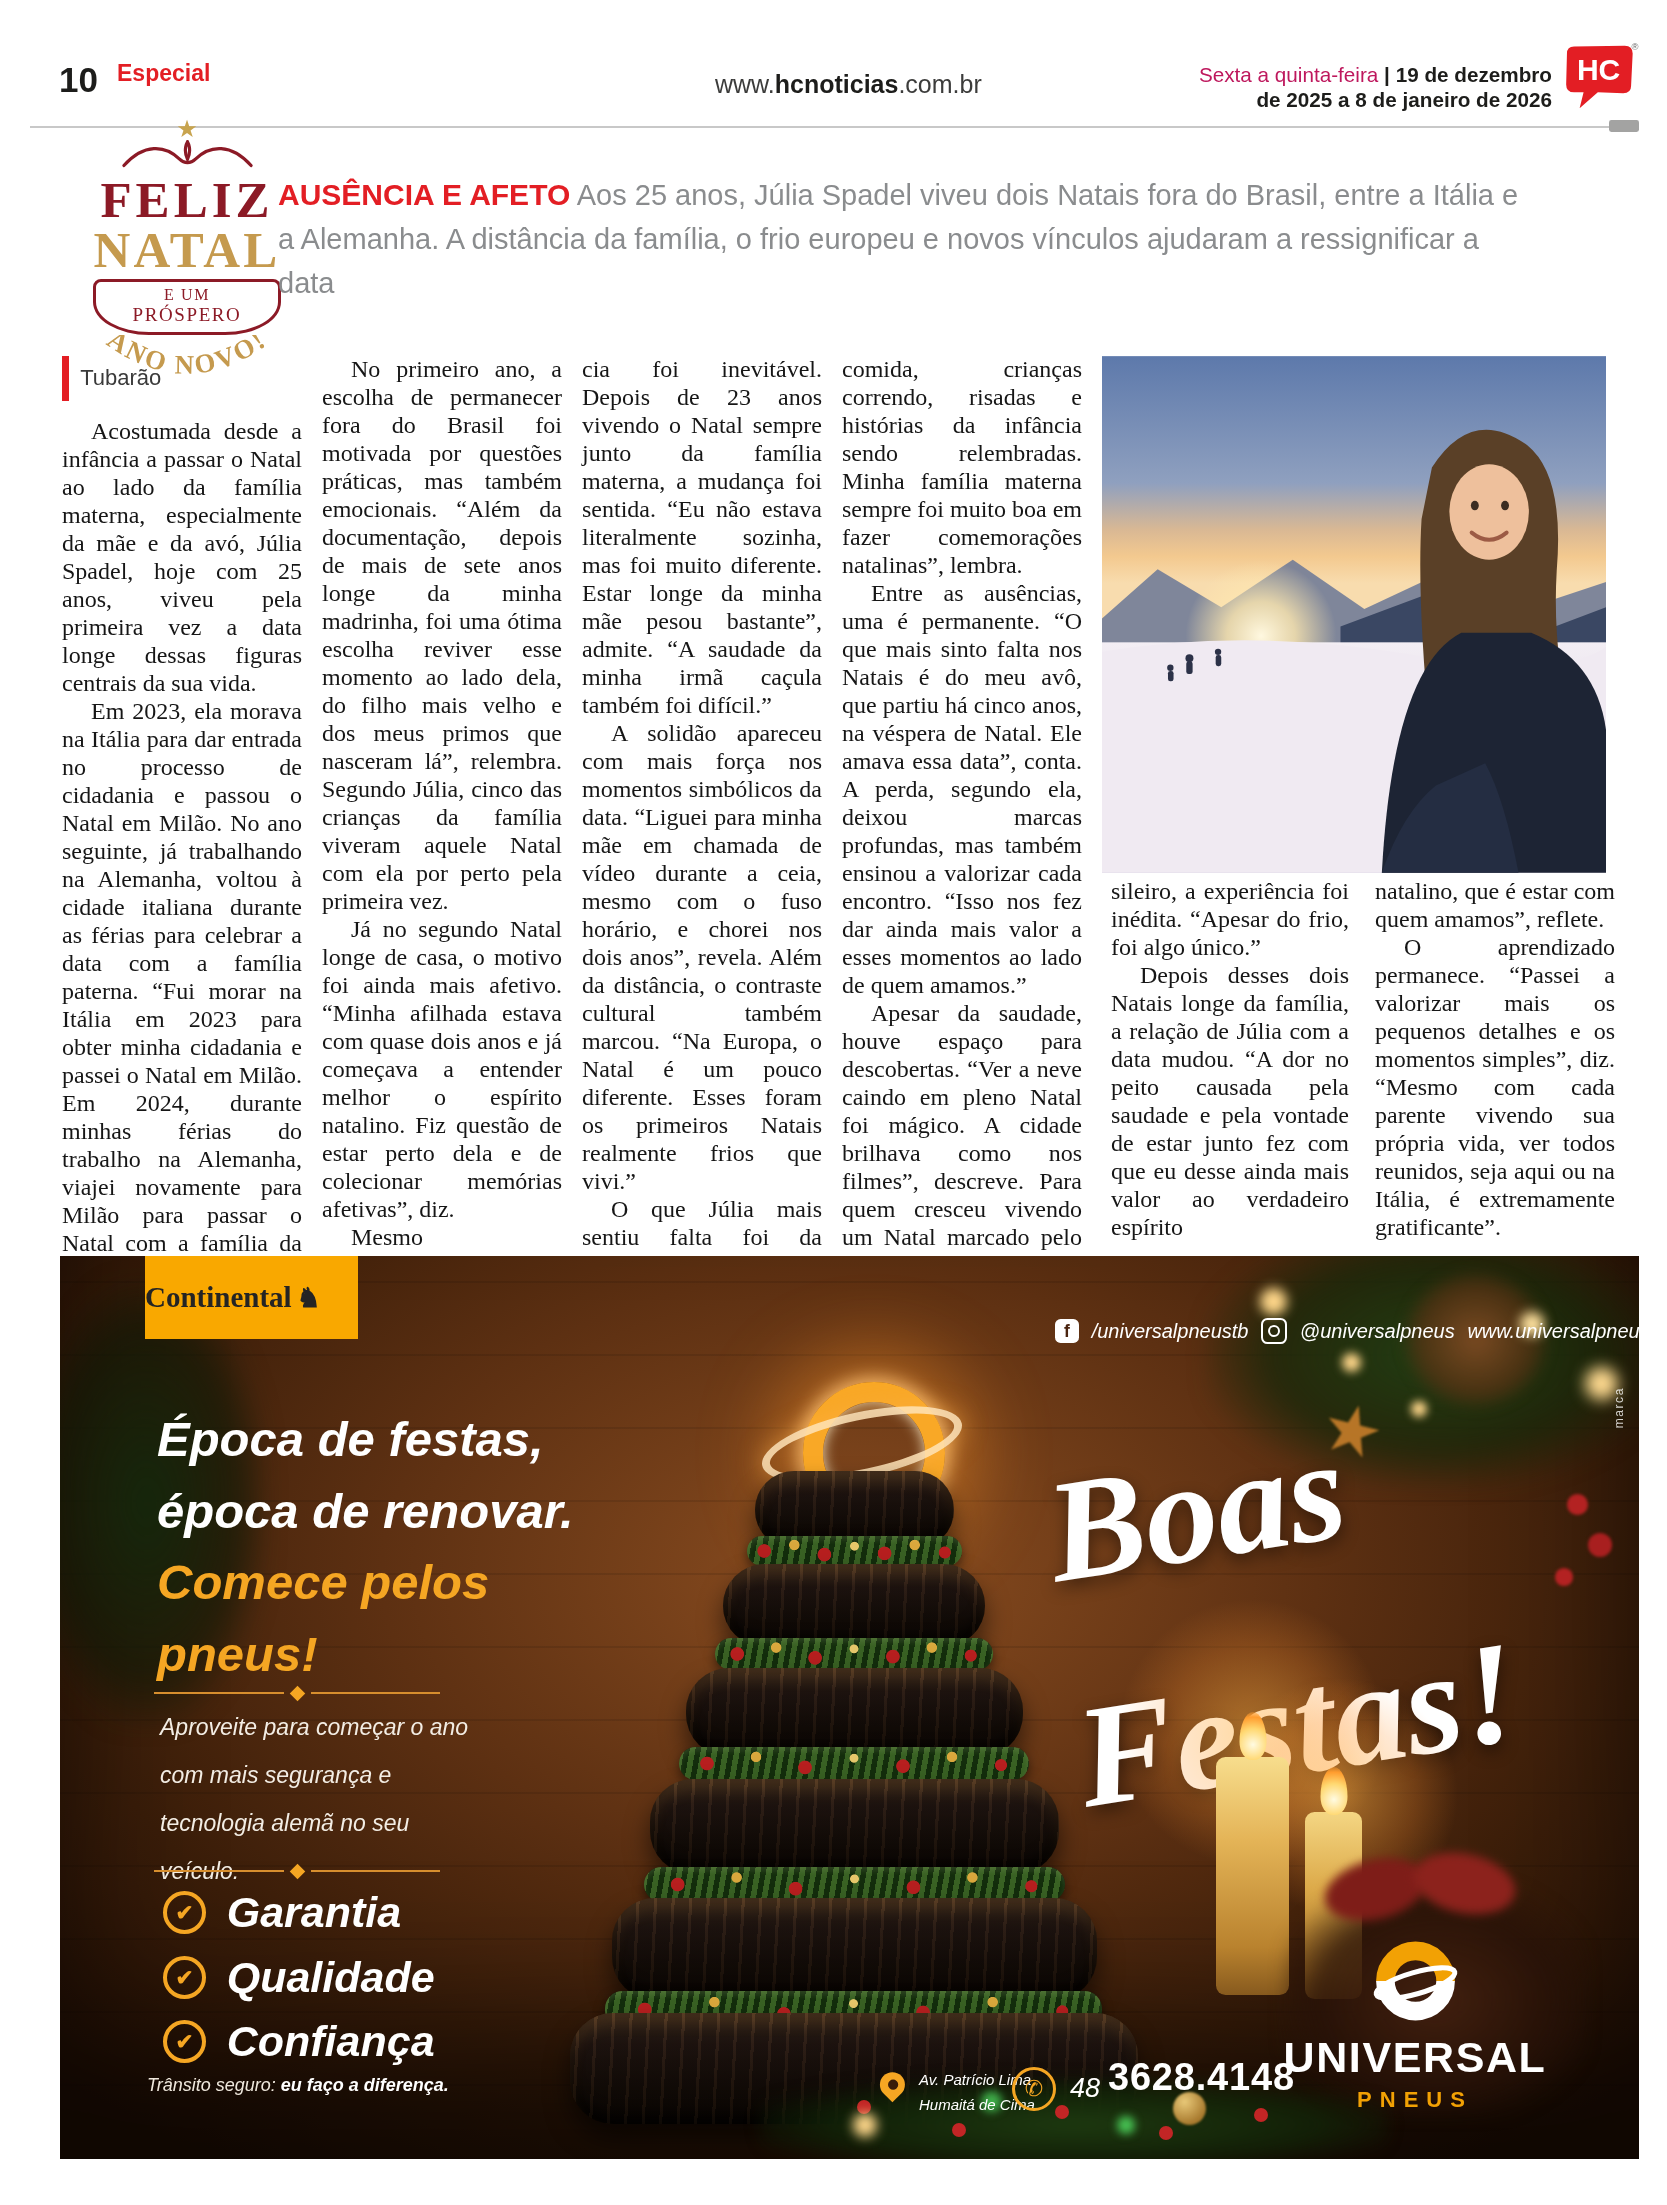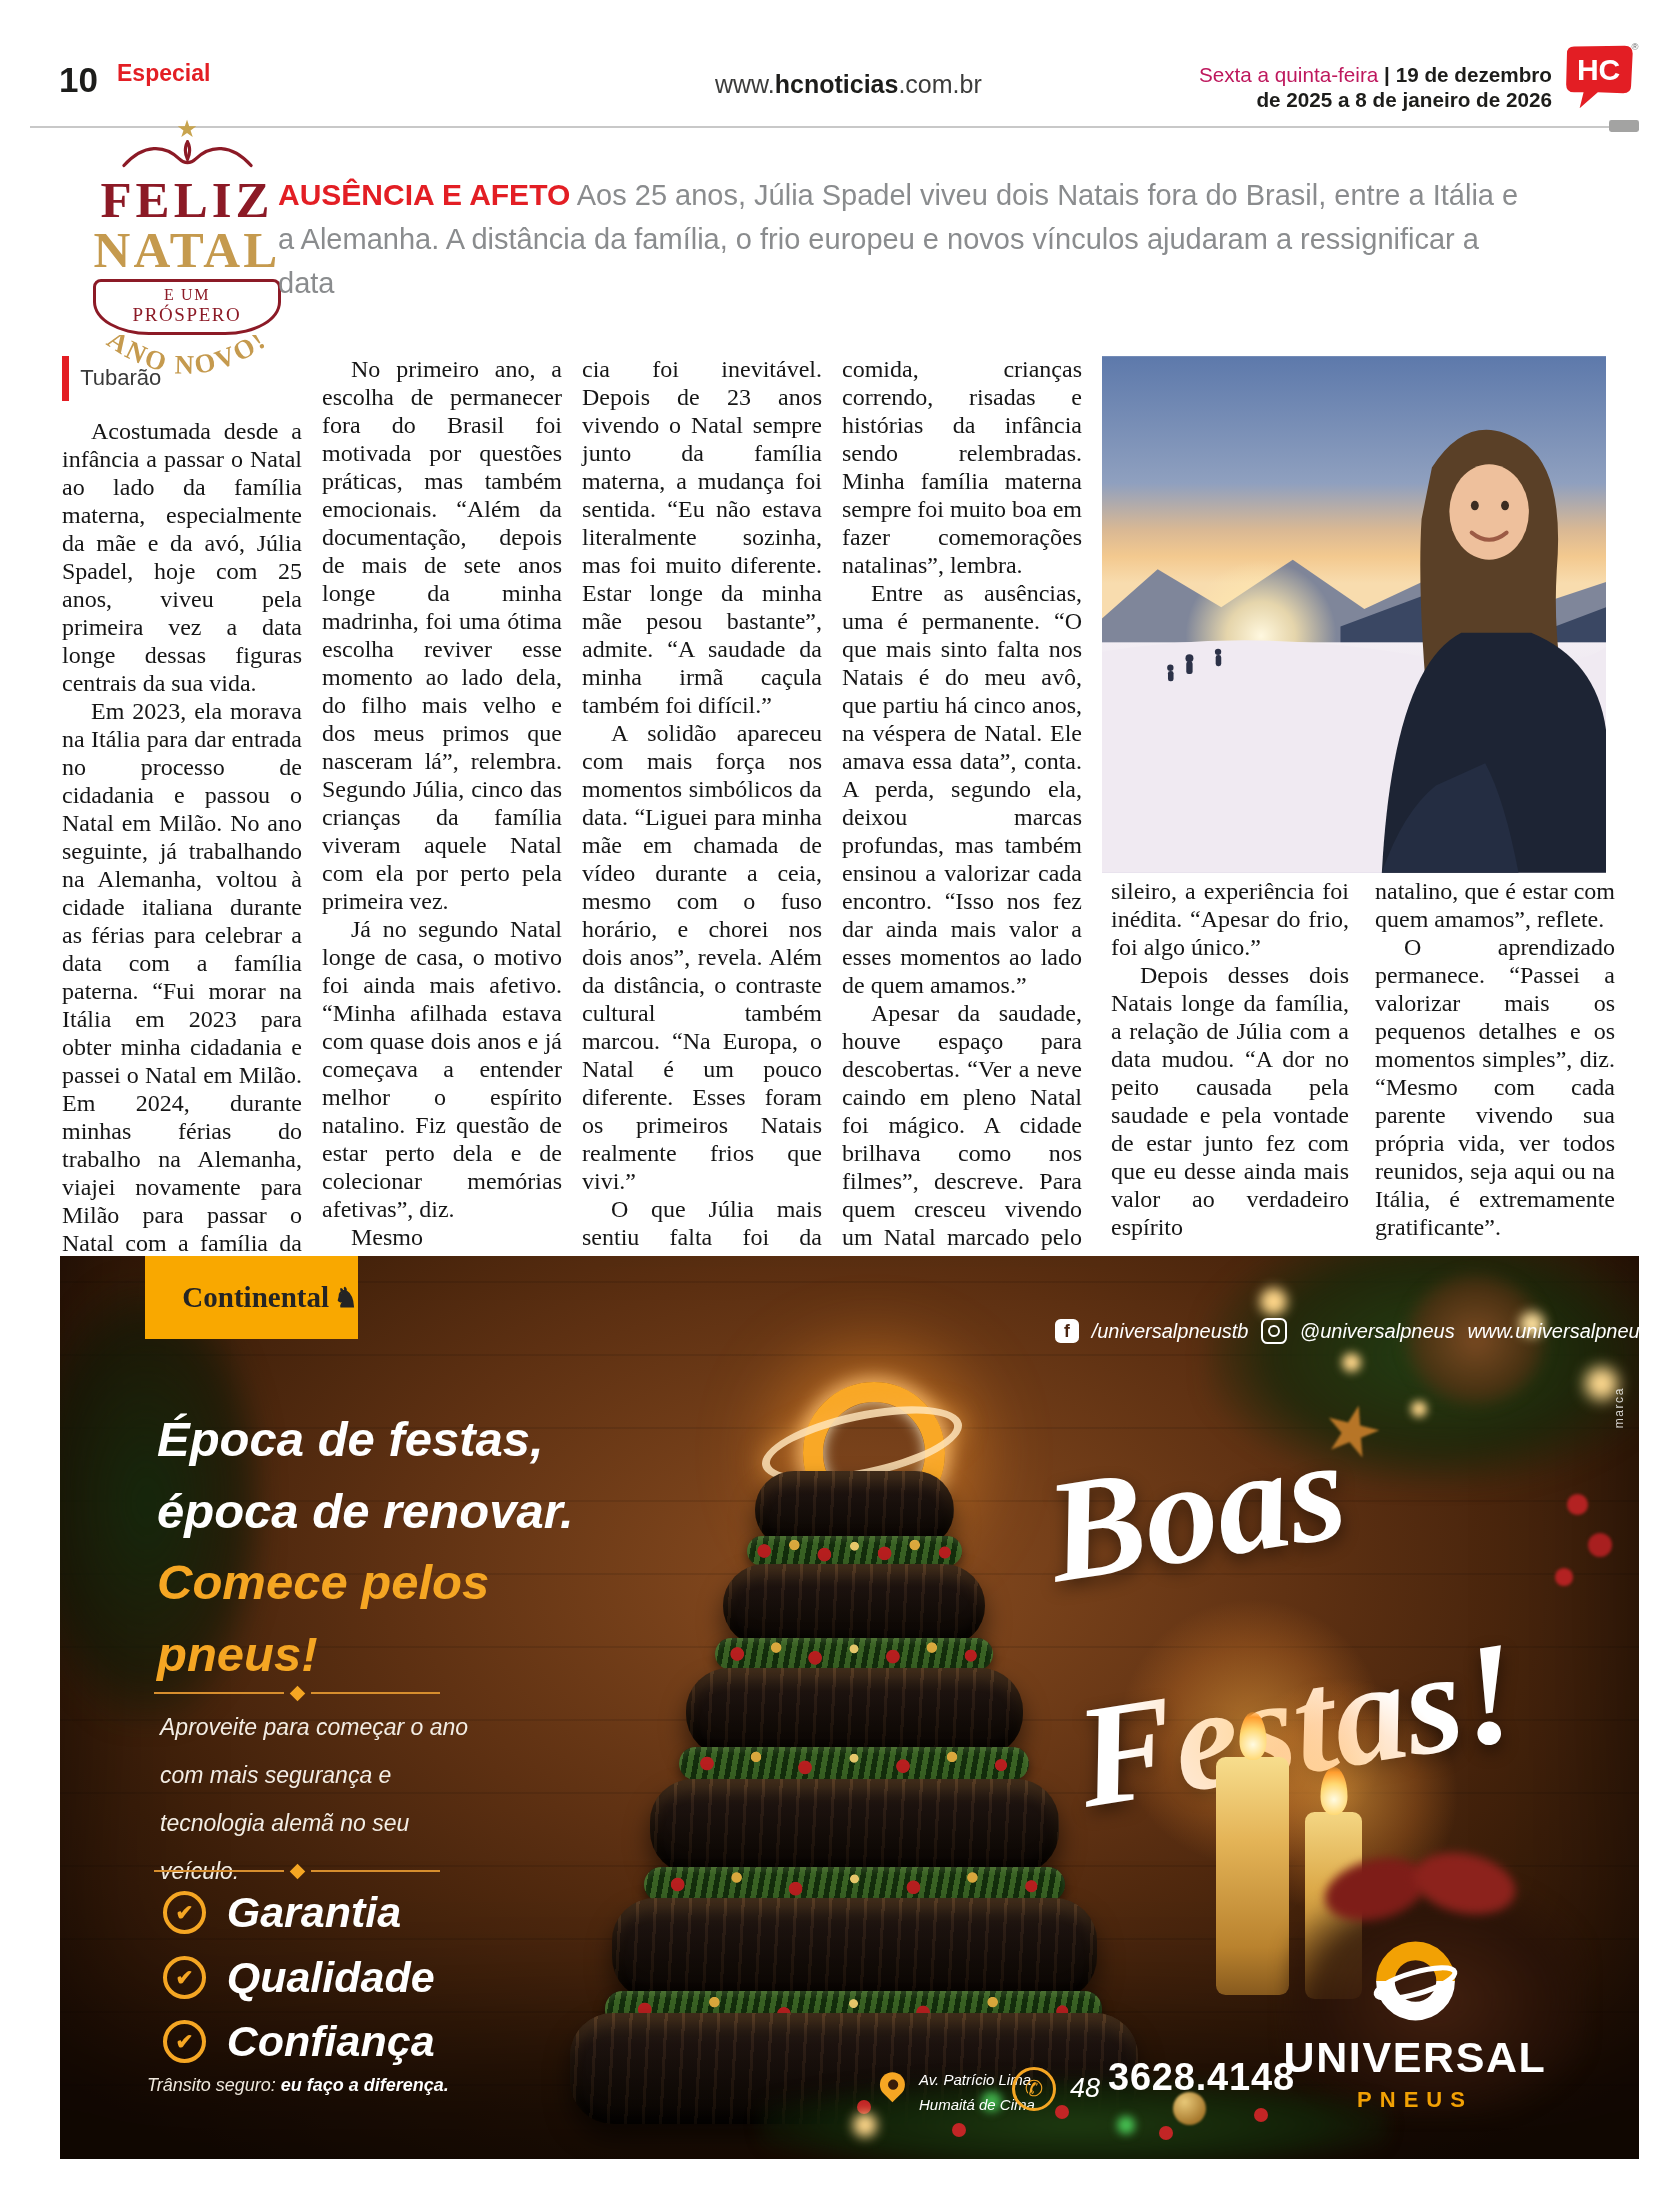--- a/index.html
+++ b/index.html
@@ -53,21 +53,21 @@
 
   
   #ad{left:60px;top:1256px;width:1579px;height:903px;overflow:hidden;
       background:
         repeating-linear-gradient(0deg, rgba(0,0,0,.10) 0 1.6px, rgba(0,0,0,0) 1.6px 73px),
         radial-gradient(ellipse 1113px 715px at 50% 35%, #8a4d20 0%, #5d3012 42%, #3a1d09 72%, #220f04 100%);
       box-shadow:inset 0 -127px 143px rgba(0,0,0,.55);}
   .d{position:absolute;}
 
   #continental{left:85px;top:0;width:213px;height:83px;background:#f9a800;
-      display:flex;align-items:center;justify-content:flex-end;gap:4.8px;
+      display:flex;align-items:center;justify-content:flex-start;gap:4.8px;
       font-family:"Liberation Serif",serif;font-weight:bold;font-size:29px;color:#242424;}
   #continental .horse{font-size:27px;line-height:24px;}
 
   #ad-social{left:995px;top:62px;display:flex;align-items:center;gap:12.7px;
       color:#fff;font-size:20px;font-style:italic;}
   .fb-ic{width:24px;height:24px;background:#fff;border-radius:5.6px;color:#4a2410;
       display:flex;align-items:center;justify-content:center;font-weight:bold;font-size:17.5px;font-style:normal;}
   .ig-ic{width:22px;height:22px;border:2.4px solid #fff;border-radius:6.4px;position:relative;}
   .ig-ic::after{content:"";position:absolute;left:4.8px;top:4.8px;width:8px;height:8px;
       border:2.4px solid #fff;border-radius:50%;}

